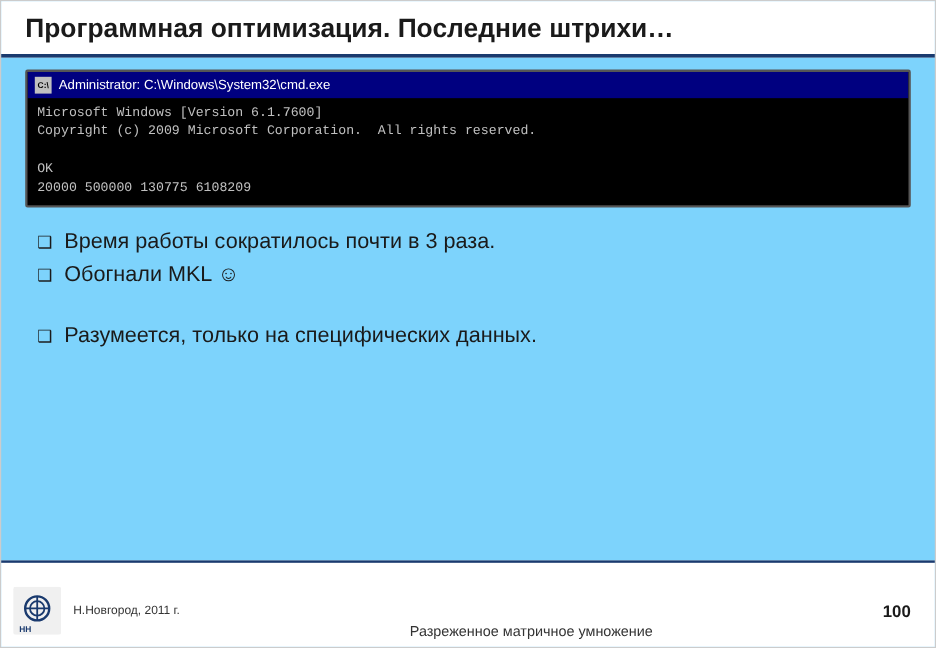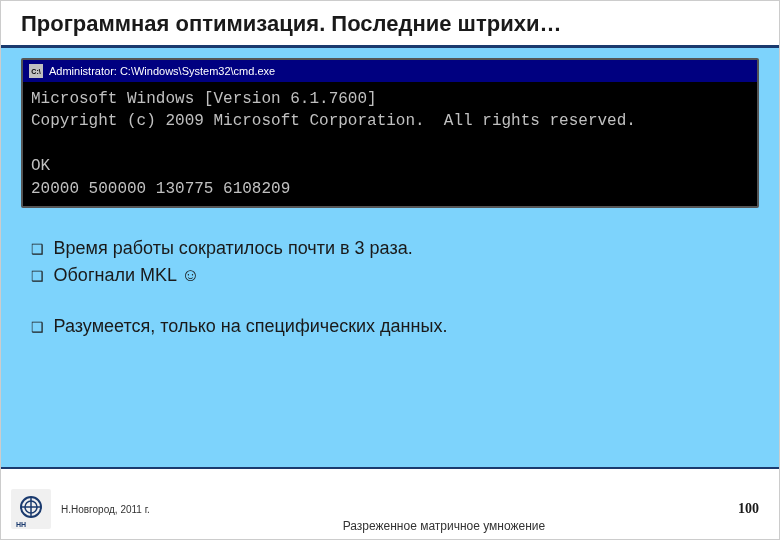--- a/index.html
+++ b/index.html
@@ -41,21 +41,21 @@
       display: flex;
       flex-direction: column;
       gap: 10px;
     }
 
     .cmd-window {
       background: #000000;
       border: 2px solid #555555;
       border-radius: 2px;
       overflow: hidden;
-      margin-bottom: 20px;
+      margin-bottom: 8px;
     }
 
     .cmd-titlebar {
       background: #000080;
       display: flex;
       align-items: center;
       padding: 2px 6px;
       gap: 6px;
       height: 22px;
     }
@@ -74,21 +74,21 @@
 
     .cmd-title-text {
       color: #ffffff;
       font-size: 11px;
       font-family: Arial, sans-serif;
     }
 
     .cmd-body {
       padding: 6px 8px;
       font-family: 'Courier New', Courier, monospace;
-      font-size: 16px;
+      font-size: 11px;
       color: #c0c0c0;
       line-height: 1.4;
       background: #000000;
     }
 
     .cmd-body .line {
       white-space: pre;
     }
 
     .bullet-section {
@@ -155,21 +155,21 @@
       font-family: Arial, sans-serif;
       flex: 1;
       text-align: center;
       margin-top: 34px;
     }
 
     .footer-page {
       font-size: 14px;
       color: #1a1a1a;
       font-weight: bold;
-      font-family: Liberation Serif, serif;
+      font-family: Liberation Sans, sans-serif;
     }
   </style>
 </head>
 <body>
 
 <div class="slide-container">
   <div class="title-bar">
     <span class="title-text">Программная оптимизация. Последние штрихи…</span>
   </div>
 

